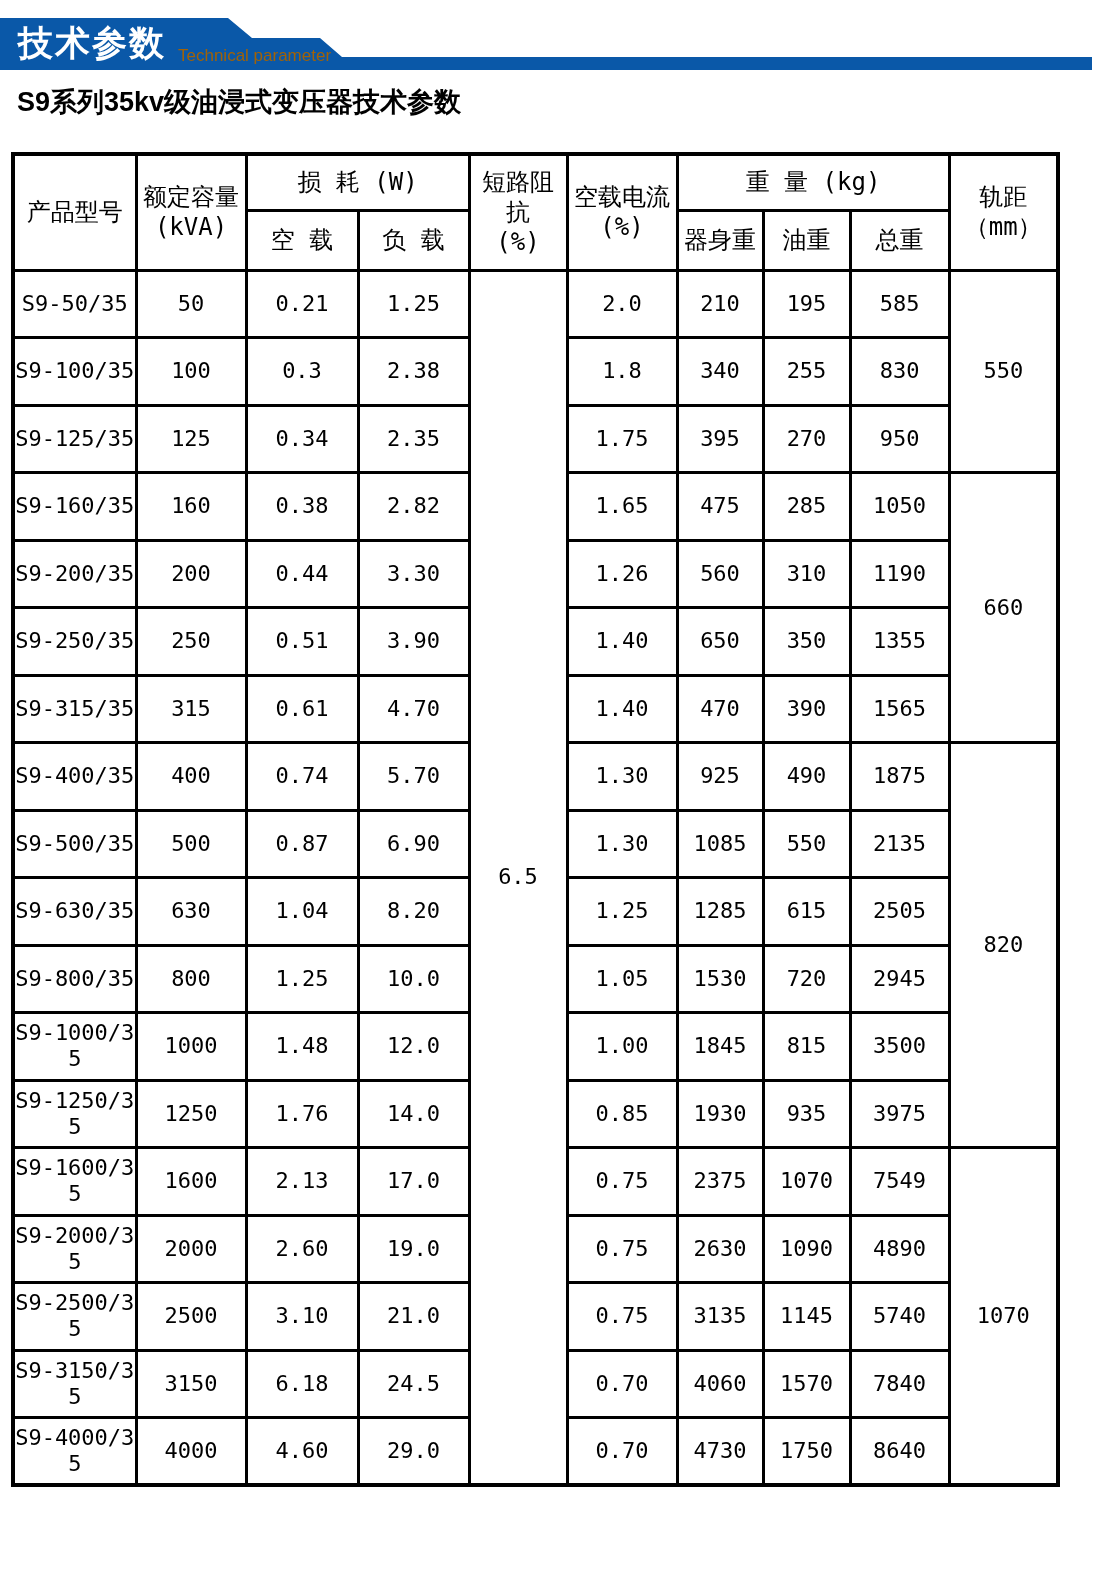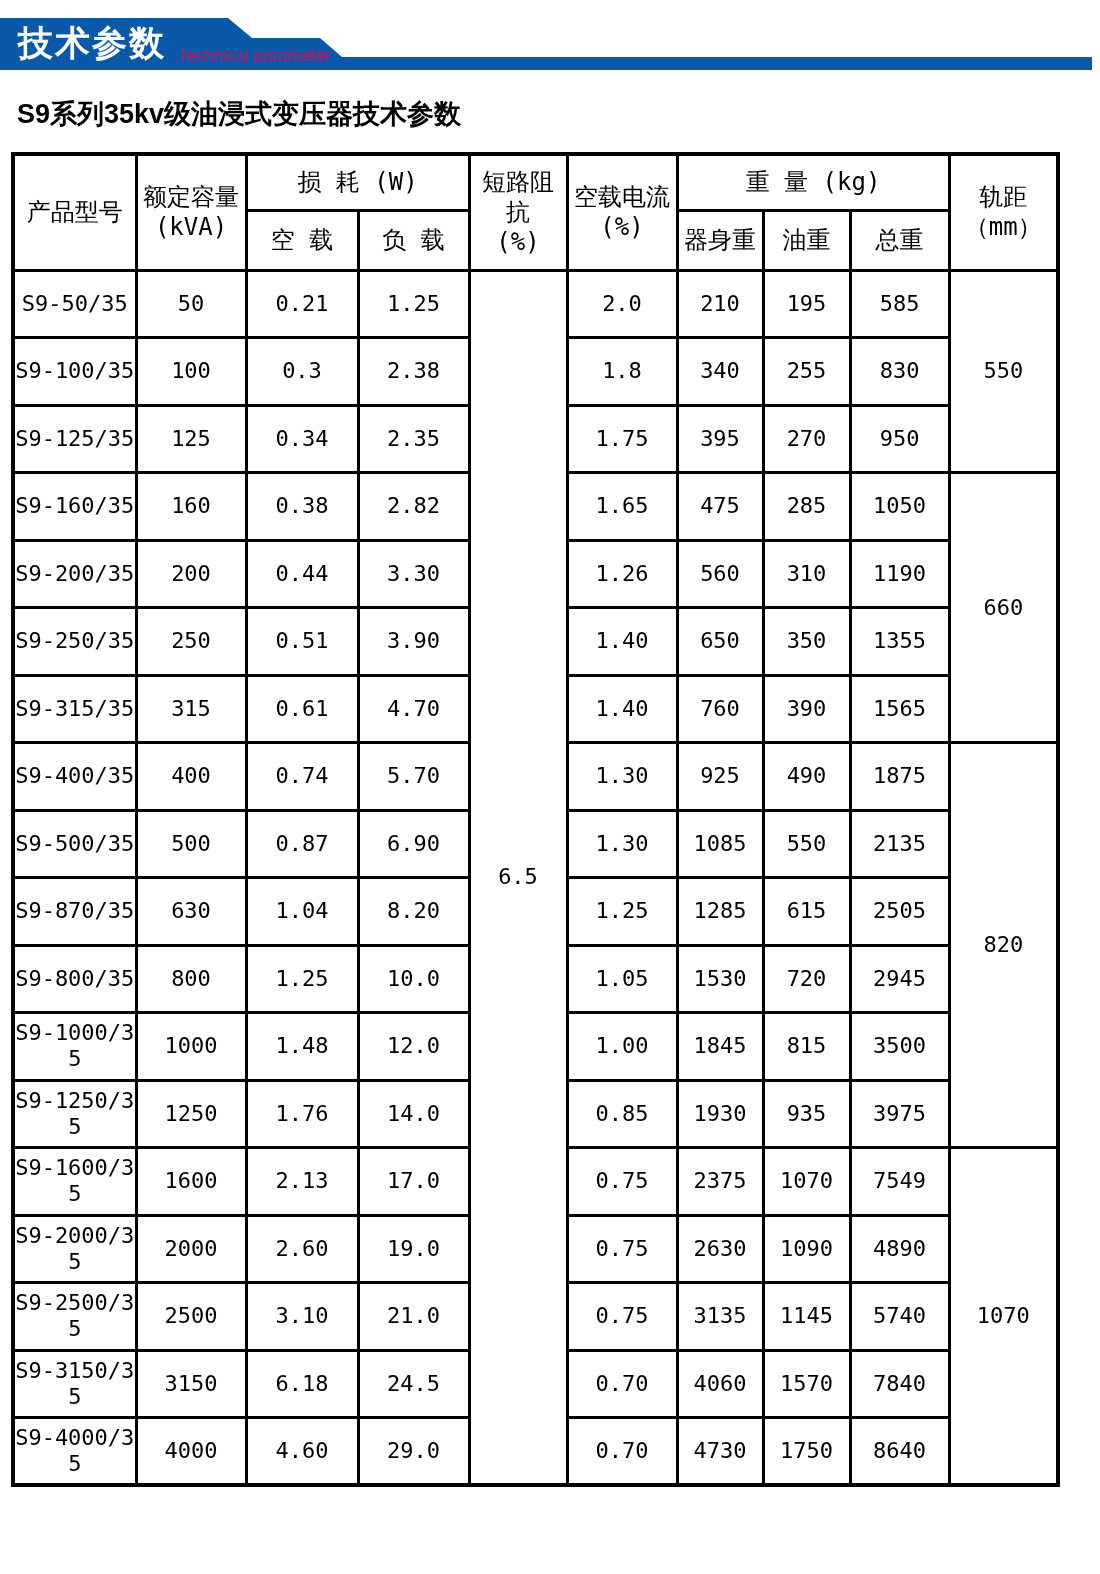--- a/index.html
+++ b/index.html
@@ -11,30 +11,29 @@
   
   .banner{position:absolute;left:0;top:0;width:1100px;height:80px;}
   .banner svg{position:absolute;left:0;top:0;}
   .banner-title{
     position:absolute;left:18px;top:24px;
     font-size:35px;font-weight:bold;color:#fff;line-height:38px;
     font-family:"Liberation Sans",sans-serif;letter-spacing:2px;
   }
   .banner-subtitle{
     position:absolute;left:178px;top:47px;
-    font-size:17px;color:#be185d;line-height:18px;
+    font-size:17px;color:#a16207;line-height:18px;
     font-family:"Liberation Sans",sans-serif;
   }
   
   .page-title{
     position:absolute;left:17px;top:86px;
     font-size:27px;font-weight:bold;line-height:33px;
     font-family:"Liberation Sans",sans-serif;letter-spacing:0px;
     white-space:nowrap;
-    margin-top:12px;
   }
   
   table.spec{
     position:absolute;left:11px;top:152px;
     border-collapse:collapse;table-layout:fixed;
     width:1045px;
     border:4px solid #000;
   }
   table.spec th,table.spec td{
     border:3px solid #000;
@@ -171,21 +170,21 @@
       <td>650</td>
       <td>350</td>
       <td>1355</td>
     </tr>
     <tr>
       <td class="model">S9-315/35</td>
       <td>315</td>
       <td>0.61</td>
       <td>4.70</td>
       <td>1.40</td>
-      <td>760</td>
+      <td>470</td>
       <td>390</td>
       <td>1565</td>
     </tr>
     <tr>
       <td class="model">S9-400/35</td>
       <td>400</td>
       <td>0.74</td>
       <td>5.70</td>
       <td>1.30</td>
       <td>925</td>
@@ -197,21 +196,21 @@
       <td class="model">S9-500/35</td>
       <td>500</td>
       <td>0.87</td>
       <td>6.90</td>
       <td>1.30</td>
       <td>1085</td>
       <td>550</td>
       <td>2135</td>
     </tr>
     <tr>
-      <td class="model">S9-870/35</td>
+      <td class="model">S9-630/35</td>
       <td>630</td>
       <td>1.04</td>
       <td>8.20</td>
       <td>1.25</td>
       <td>1285</td>
       <td>615</td>
       <td>2505</td>
     </tr>
     <tr>
       <td class="model">S9-800/35</td>

